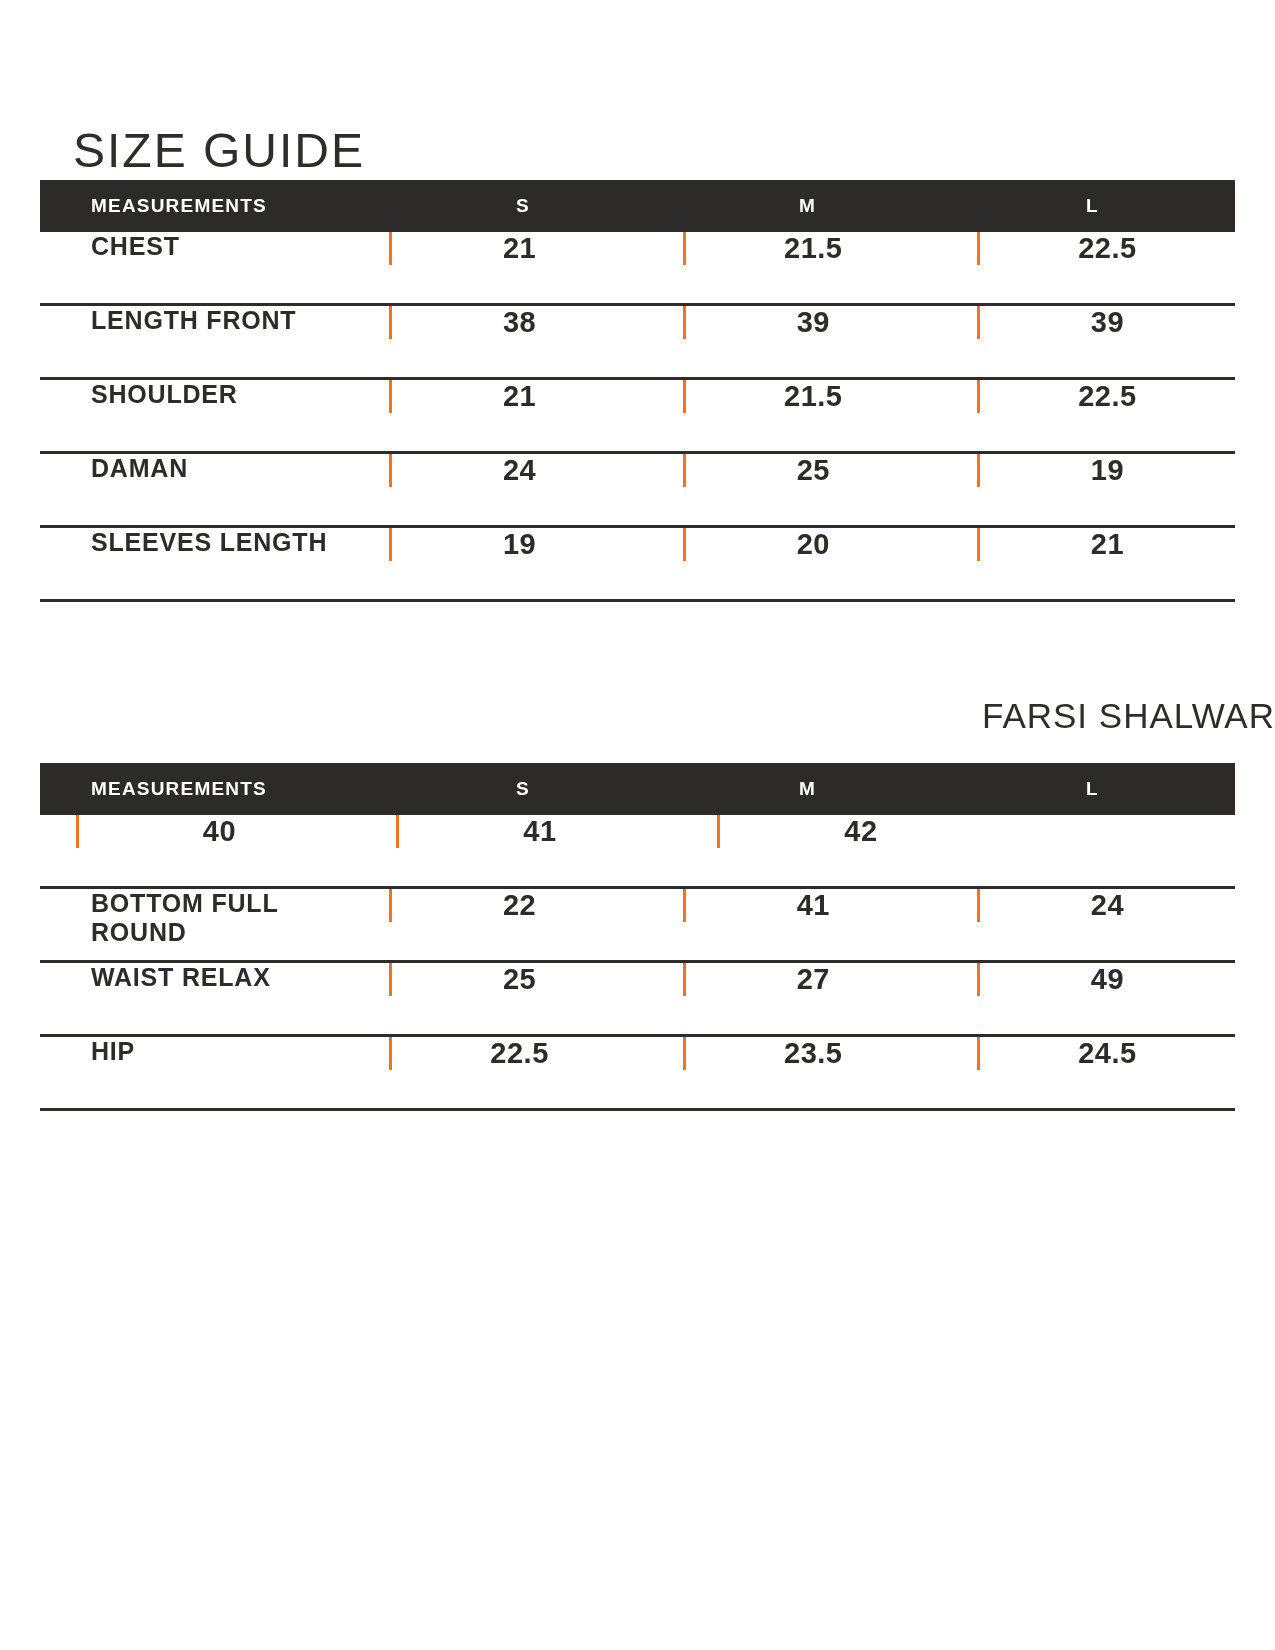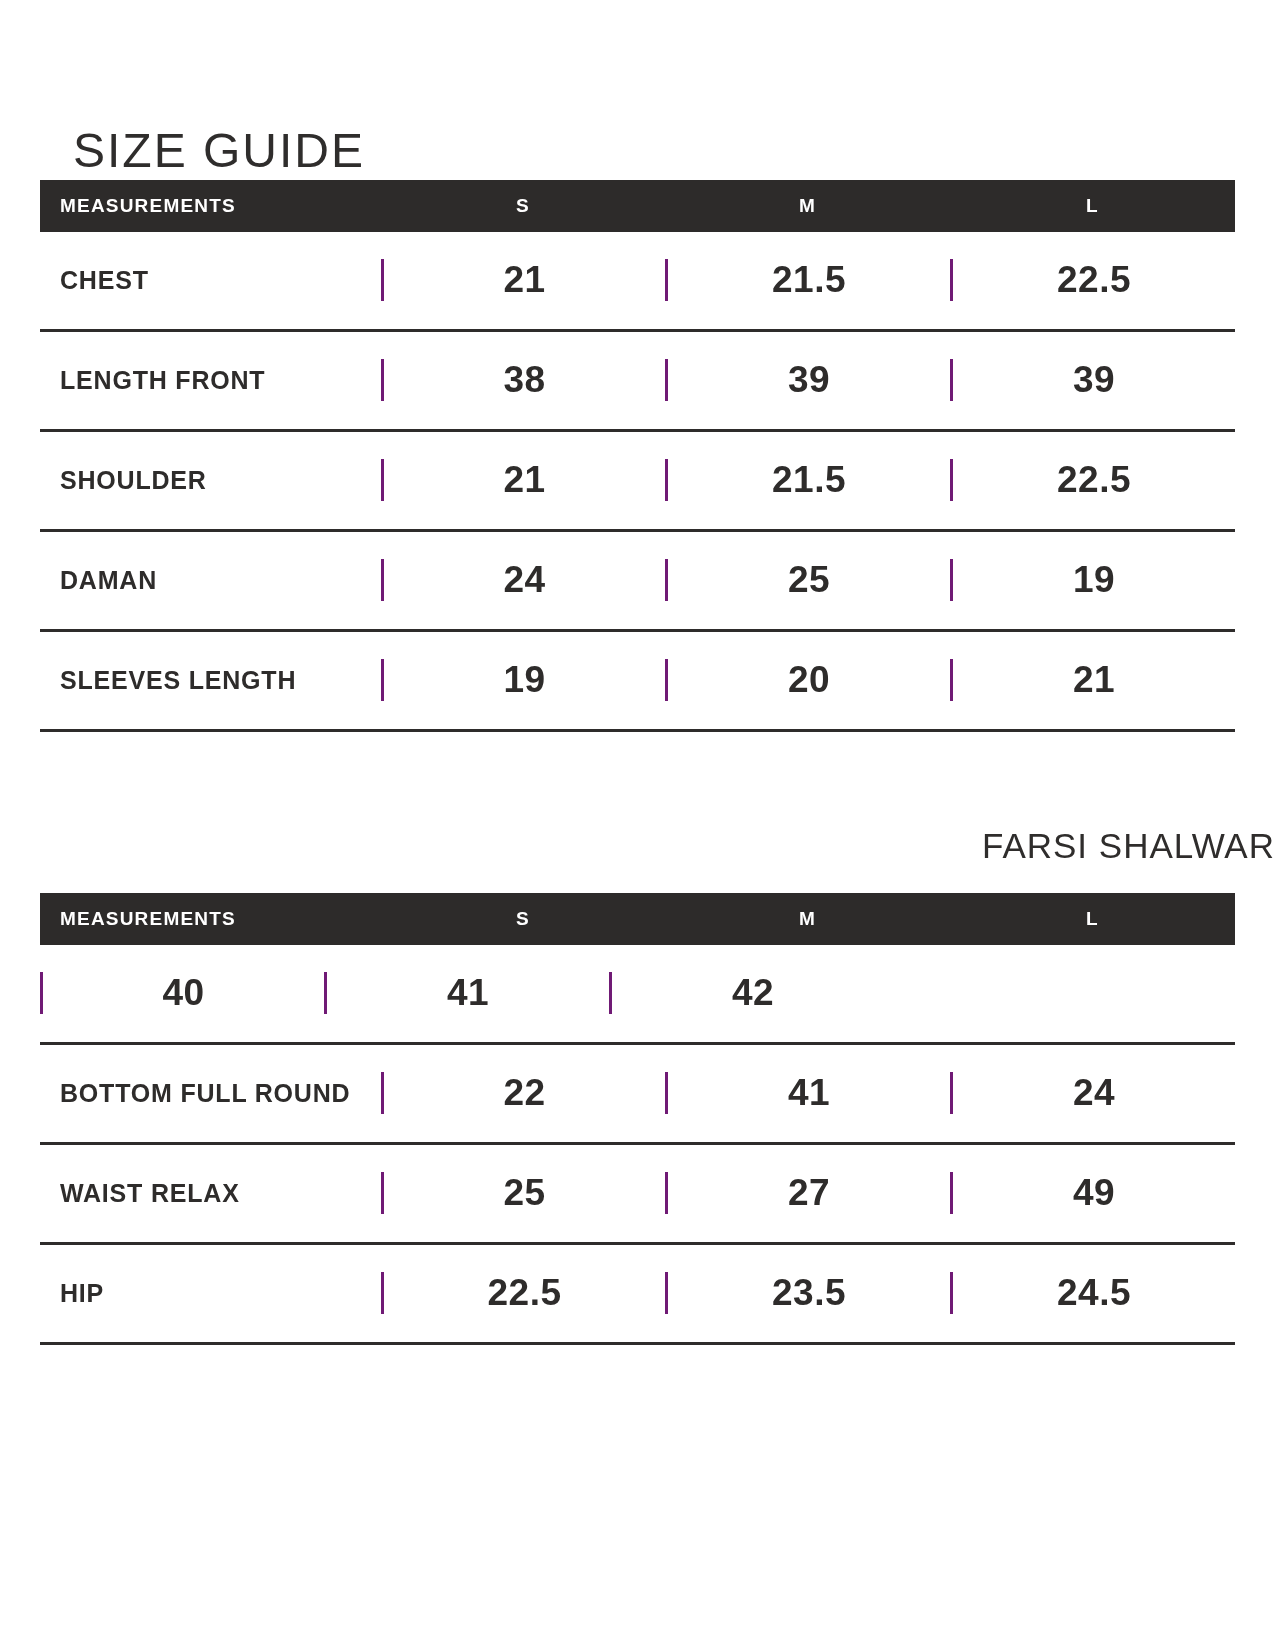--- a/index.html
+++ b/index.html
@@ -41,44 +41,45 @@
     color: #ffffff;
     align-items: stretch;
   }
   .th {
     display: flex;
     align-items: center;
     font-size: 19px;
     font-weight: 700;
     letter-spacing: 1.2px;
   }
-  .col-label { width: 341px; padding-left: 20px; }
+  .col-label { width: 341px; padding-left: 51px; }
   .col-s     { width: 284px; justify-content: center; text-align: center; }
   .col-m     { width: 285px; justify-content: center; text-align: center; }
   .col-l     { width: 285px; justify-content: center; text-align: center; }
 
   .tr {
     display: flex;
-    height: 100px;
+    height: 74px;
     border-bottom: 3px solid #2e2c2b;
-    align-items: center;
+    align-items: flex-start;
   }
   .td {
     display: flex;
     align-items: center;
     font-weight: 700;
   }
   .td.col-label {
     font-size: 25px;
     letter-spacing: 0.8px;
   }
   .td.col-s, .td.col-m, .td.col-l {
-    font-size: 37px;
+    font-size: 29px;
     letter-spacing: 0.5px;
-    border-left: 3px solid #701a75;
+    border-left: 3px solid #f97316;
+    margin-left: 36px;
   }
 </style>
 </head>
 <body>
 
 <div>
 
   <h1 class="page-title">SIZE GUIDE</h1>
 
   <section>

